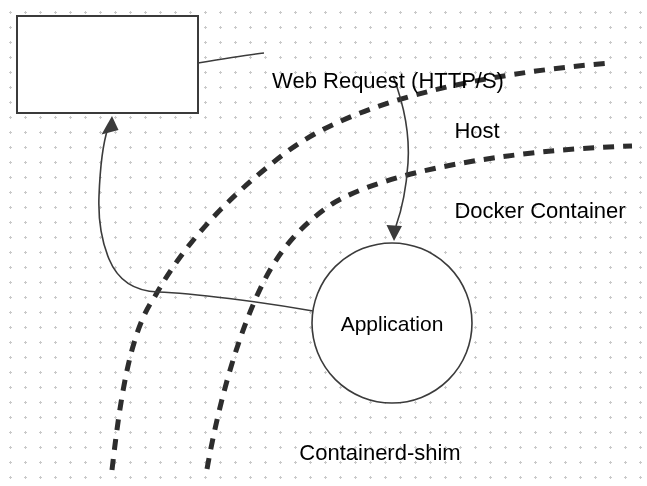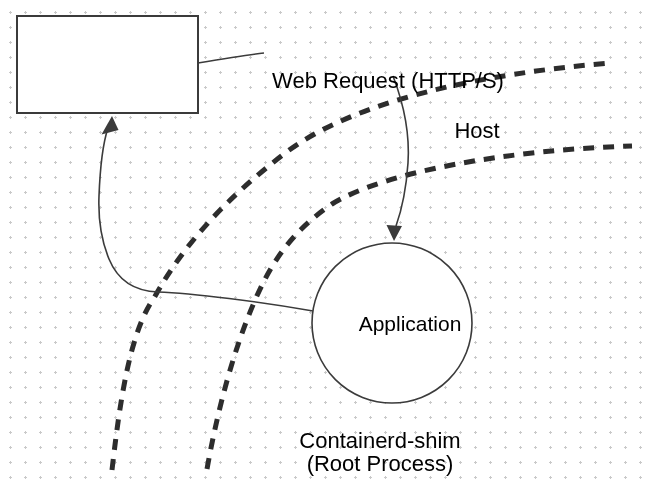--- a/index.html
+++ b/index.html
@@ -86,26 +86,26 @@
              C 102 242, 98 221, 99 196
              C 100 170, 103 143, 108 128"></path>
     <path class="arrowhead" d="M 112 116 L 101.5 134.5 L 118.5 130 Z"></path>
 
     <rect class="node-shape" x="17" y="16" width="181" height="97" stroke-width="2"></rect>
 
     <circle class="node-shape" cx="392" cy="323" r="80" stroke-width="1.6"></circle>
   </svg>
 
 
-  <div class="lbl shape-lbl" style="left:392px; top:323px;margin-left:18px;">Application</div>
+  <div class="lbl shape-lbl" style="left:392px; top:323px;">Application</div>
 
   <div class="lbl" style="left:388px; top:60px;margin-top:20px;">Web Request (HTTP/S)</div>
 
 
   <div class="lbl" style="left:477px; top:130px;text-align:right;">Host</div>
 
+  <div class="lbl" style="left:540px; top:210px;">Docker Container</div>
 
   <div class="lbl" style="left:380px; top:452px;">
     <div>Containerd-shim</div>
-    <div>(Root Process)</div>
   </div>
 
 </div>
 
 </body></html>

